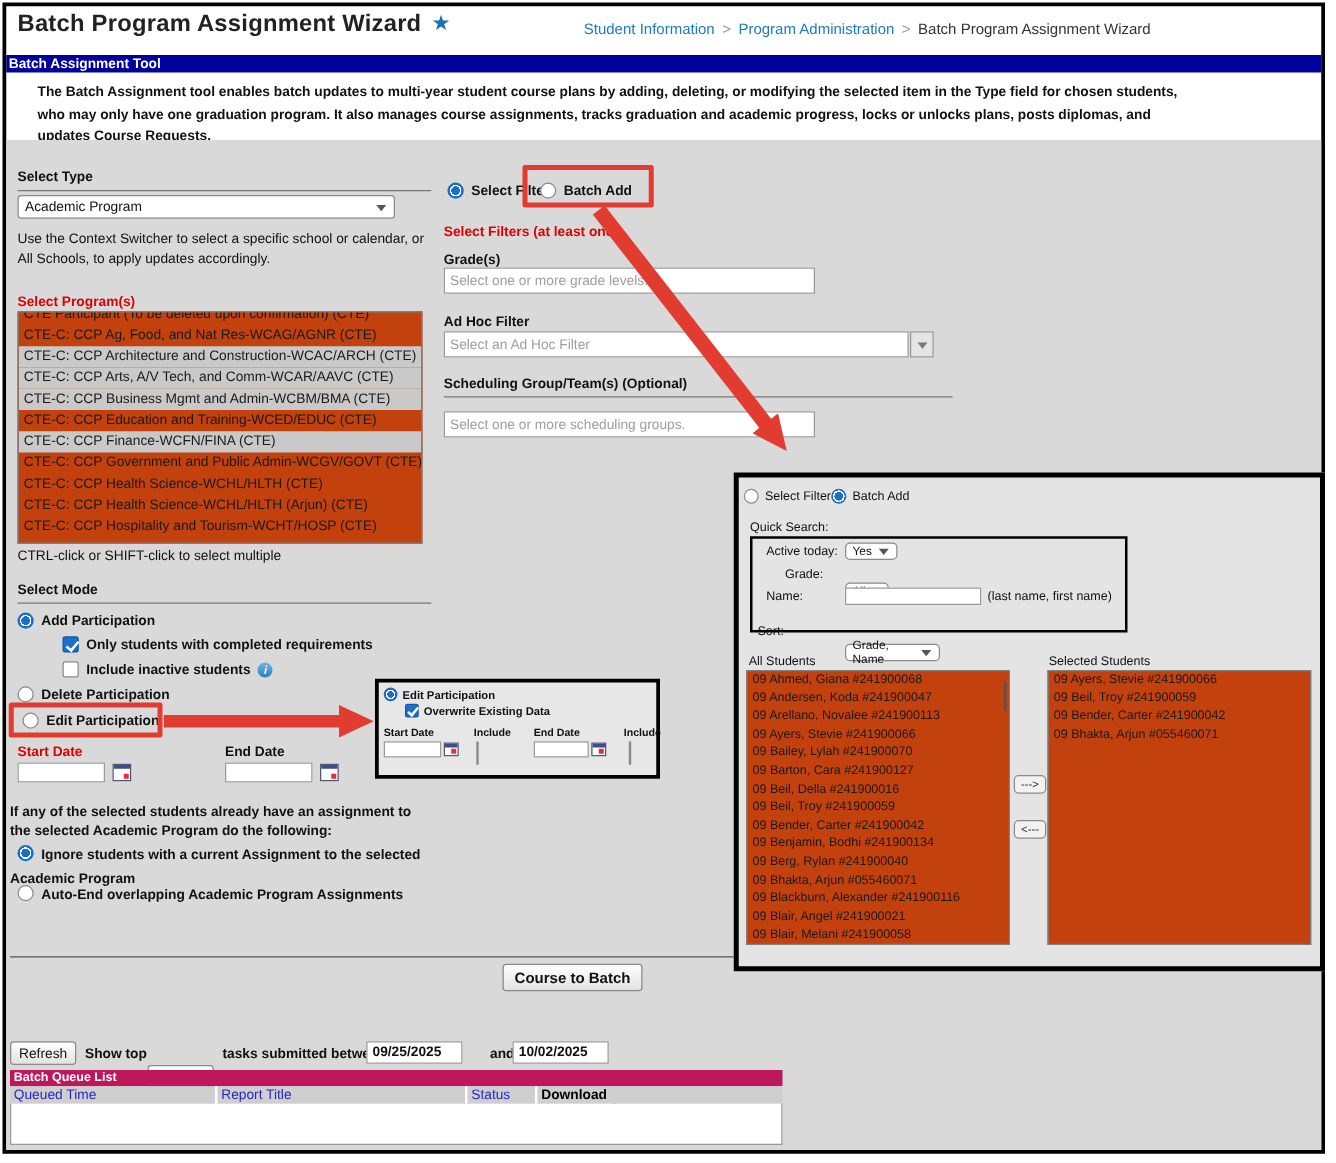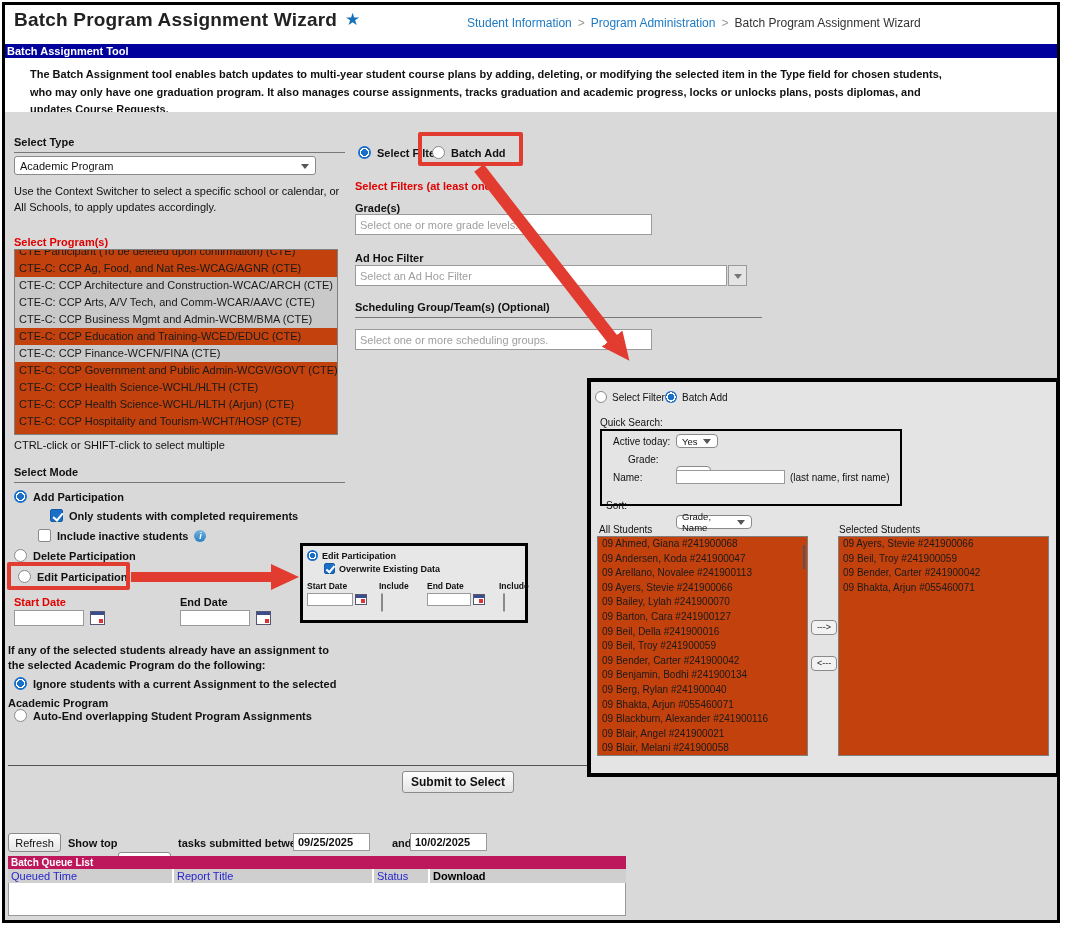--- a/index.html
+++ b/index.html
@@ -117,21 +117,21 @@
 
   <div class="abs section-h" style="left:14px; top:466px; width:331px;">Select Mode</div>
   <div class="row" style="left:14px; top:490px;">
       <span class="r on"></span>
       <span class="lbl">Add Participation</span>
     </div>
   <div class="row" style="left:50px; top:509px;">
       <span class="cb on"></span>
       <span class="lbl">Only students with completed requirements</span>
     </div>
-  <div class="row" style="left:38px; top:529px;">
+  <div class="row" style="left:50px; top:529px;">
       <span class="cb"></span>
       <span class="lbl">Include inactive students</span>
       <span class="info">i</span>
     </div>
   <div class="row" style="left:14px; top:549px;">
       <span class="r"></span>
       <span class="lbl">Delete Participation</span>
     </div>
   <div class="row" style="left:18px; top:570px;">
       <span class="r"></span>
@@ -144,21 +144,21 @@
       <span class="cal"></span>
     </div>
   <div class="abs lbl" style="left:180px; top:596px;">End Date</div>
   <div class="row" style="left:180px; top:610px;">
       <input class="tbox" style="width: 70px; height: 16px;">
       <span class="cal"></span>
     </div>
 
   <div class="abs lbl" style="left:8px; top:643px; width:332px; line-height:1.4;">If any of the selected students already have an assignment to the selected Academic Program do the following:</div>
   <div class="abs" style="left:8px; top:674px; width:330px;"><span class="r on" style="display:inline-block; vertical-align:-2px; margin-left:6px; margin-right:6px;"></span><span class="lbl" style="font-weight:600; line-height:1.45;">Ignore students with a current Assignment to the selected Academic Program</span></div>
-  <div class="abs" style="left:8px; top:706px; width:336px;"><span class="r" style="display:inline-block; vertical-align:-2px; margin-left:6px; margin-right:6px;"></span><span class="lbl" style="font-weight:600;">Auto-End overlapping Student Program Assignments</span></div>
+  <div class="abs" style="left:8px; top:706px; width:336px;"><span class="r" style="display:inline-block; vertical-align:-2px; margin-left:6px; margin-right:6px;"></span><span class="lbl" style="font-weight:600;">Auto-End overlapping Academic Program Assignments</span></div>
 
   
   <div class="row" style="left:358px; top:146px;">
       <span class="r on"></span>
       <span class="lbl">Select Filter</span>
     </div>
   <div class="row" style="left:432px; top:146px;">
       <span class="r"></span>
       <span class="lbl">Batch Add</span>
     </div>
@@ -169,21 +169,21 @@
   <div class="abs lbl" style="left:355px; top:252px;">Ad Hoc Filter</div>
   <input class="abs tbox" style="left: 355px; top: 265px; width: 372px; height: 21px;" placeholder="Select an Ad Hoc Filter">
   <div class="abs" style="left:728px; top:265px; width:19px; height:21px; background:#e4e4e4; border:1px solid #9a9a9a;">
       <span style="position:absolute; left:5px; top:8px; border-left:4px solid transparent; border-right:4px solid transparent; border-top:5px solid #777;"></span>
     </div>
   <div class="abs section-h" style="left:355px; top:301px; width:407px;">Scheduling Group/Team(s) (Optional)</div>
   <input class="abs tbox" style="left: 355px; top: 329px; width: 297px; height: 21px;" placeholder="Select one or more scheduling groups.">
 
   
   <div class="abs divider" style="left:8px; top:765px; width:618px; height:1px;"></div>
-  <button class="abs btn submit" style="left:402px; top:771px; width:112px; height:22px;">Submit to Select</button>
+  <button class="abs btn submit" style="left:402px; top:771px; width:112px; height:22px;">Course to Batch</button>
 
   
   <button class="abs btn" style="left:8px; top:833px; width:53px; height:19px; font-size:11px;">Refresh</button>
   <div class="abs lbl" style="left:68px; top:837px;">Show top</div>
   <div class="abs sel" style="left:118px; top:833px; width:53px; height:18px;">
       <span>50</span>
     </div>
   <div class="abs lbl" style="left:178px; top:837px;">tasks submitted between</div>
   <input class="abs tbox" style="left: 293px; top: 833px; width: 77px; height: 18px; font-weight: bold;" value="09/25/2025">
   <span class="abs cal" style="left:372px; top:835px;"></span>

